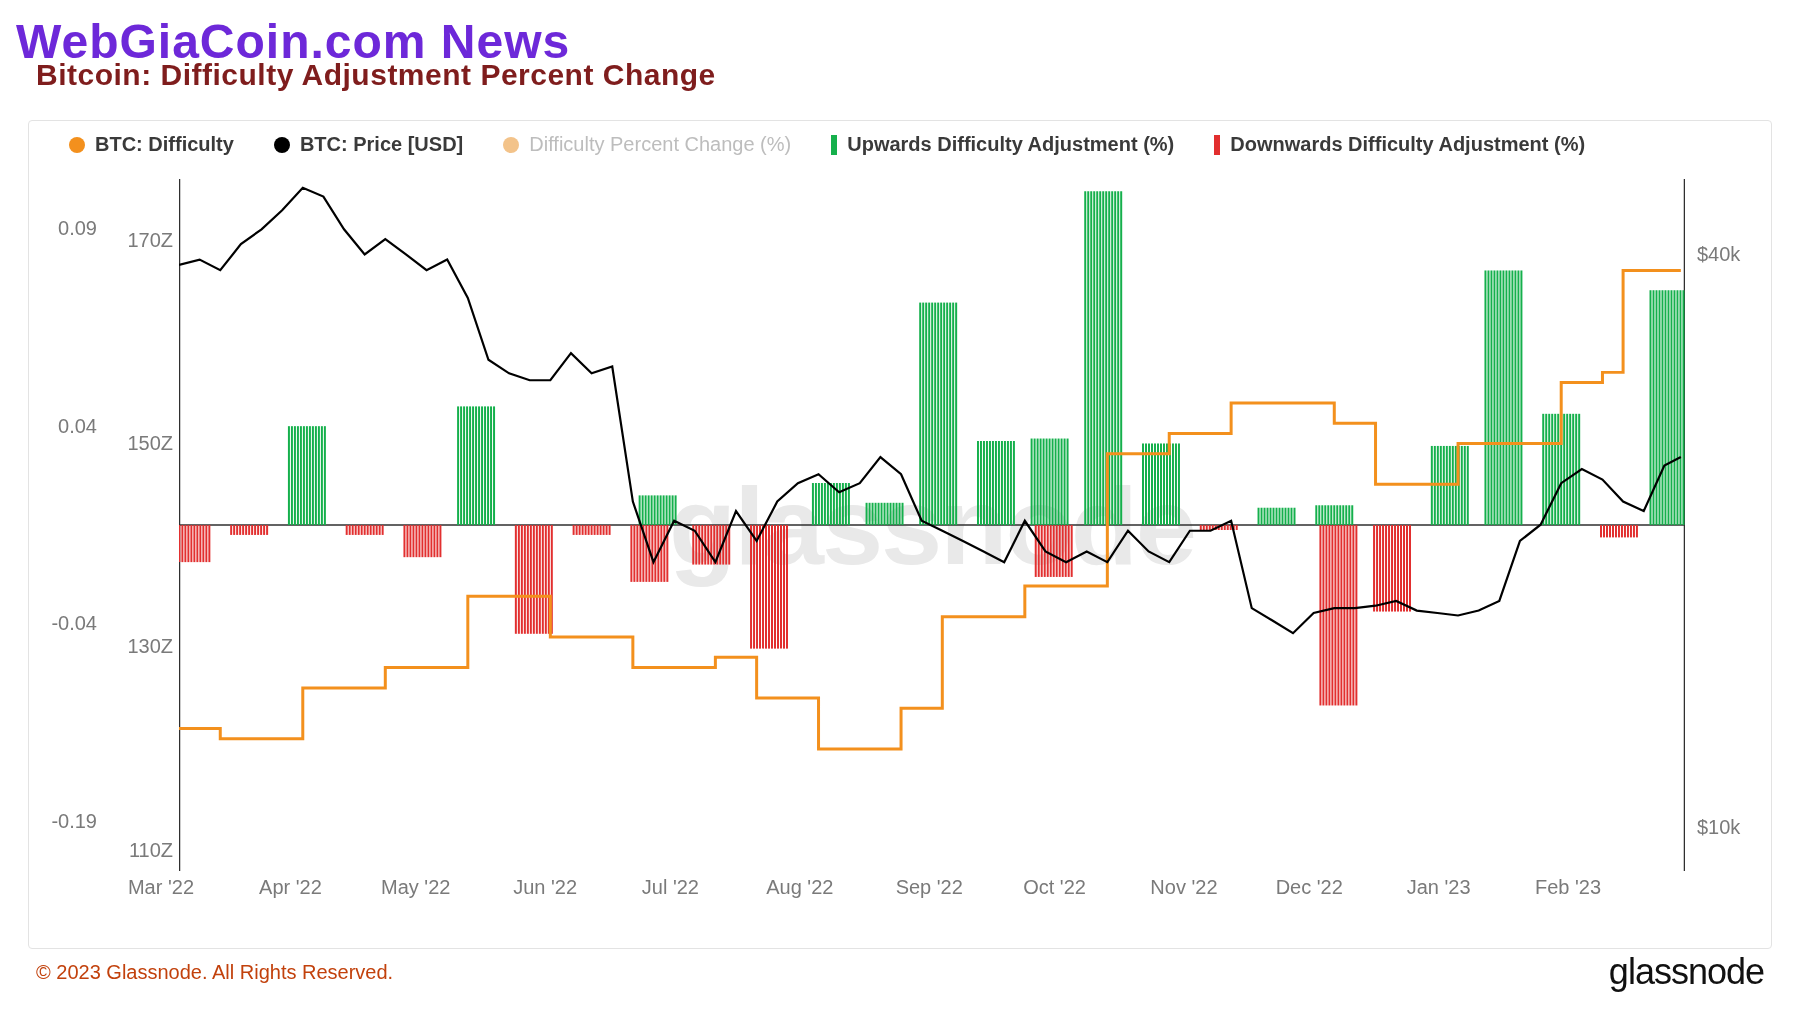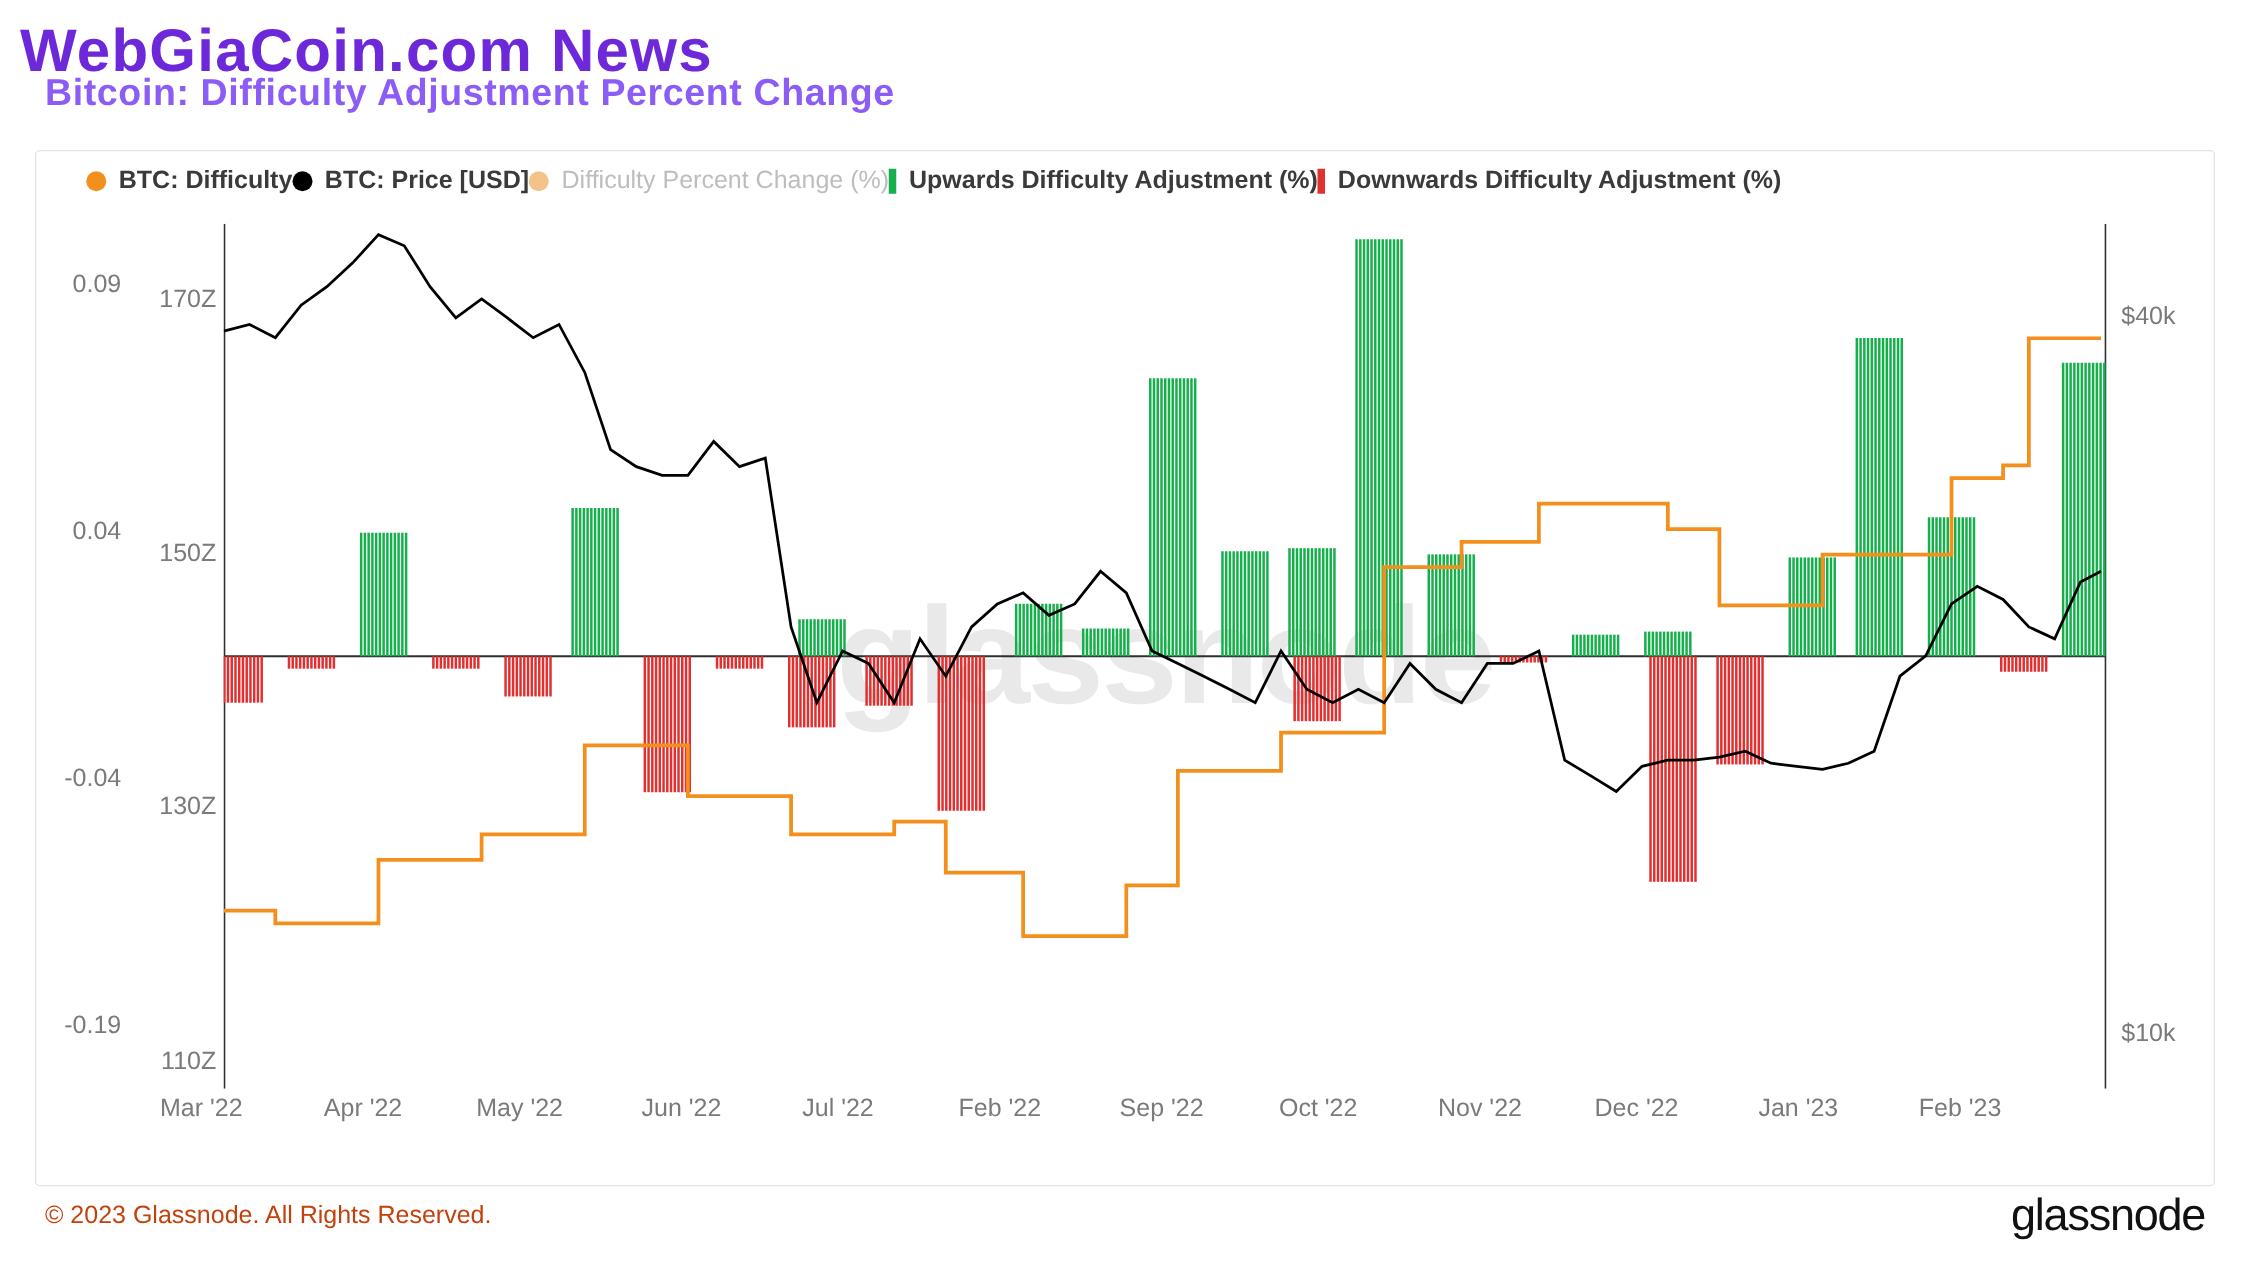--- a/index.html
+++ b/index.html
@@ -1,20 +1,20 @@
 <!DOCTYPE html>
 <html><head>
 <meta charset="utf-8">
 <style>
   html,body{margin:0;padding:0;width:1800px;height:1013px;background:#fff;font-family:Helvetica,Arial,sans-serif;color:#2f2f2f;overflow:hidden}
   .page{position:relative;width:1800px;height:1013px}
   .overlay-brand{position:absolute;top:14px;left:16px;font-family:"Arial Black",Arial,sans-serif;font-weight:900;font-size:48px;color:#6d28d9;letter-spacing:1px;z-index:50;text-shadow:0 0 1px rgba(0,0,0,.05)}
-  .title{position:absolute;top:58px;left:36px;font-size:30px;font-weight:600;color:#8b5cf6;letter-spacing:.5px}
+  .title{position:absolute;top:58px;left:36px;font-size:30px;font-weight:600;color:#7f1d1d;letter-spacing:.5px}
   .card{position:absolute;top:120px;left:28px;right:28px;bottom:64px;border:1px solid #e3e3e3;border-radius:4px;background:#fff}
-  .legend{position:absolute;top:12px;left:40px;right:40px;display:flex;align-items:center;font-size:20px;font-weight:600;color:#3a3a3a}
+  .legend{position:absolute;top:12px;left:40px;right:40px;display:flex;gap:40px;align-items:center;font-size:20px;font-weight:600;color:#3a3a3a}
   .legend .item{display:flex;align-items:center;gap:10px;white-space:nowrap}
   .legend .item.faded{color:#bdbdbd;font-weight:500}
   .swatch-circle{width:16px;height:16px;border-radius:50%}
   .swatch-bar{width:6px;height:20px}
   .plot{position:absolute;top:58px;left:150px;right:86px;bottom:78px}
   .plot svg{position:absolute;inset:0}
   .axis-left-pct{position:absolute;top:58px;bottom:78px;left:0;width:80px}
   .axis-left-z{position:absolute;top:58px;bottom:78px;left:80px;width:70px}
   .axis-right-usd{position:absolute;top:58px;bottom:78px;right:0;width:86px}
   .tick{position:absolute;font-size:20px;color:#7a7a7a;transform:translateY(-50%);white-space:nowrap}
@@ -482,21 +482,21 @@
           <path d="M0,85.95944178515344 L20.65753424657534,80.68568482734327 L41.31506849315068,91.30124909614733 L61.97260273972602,65.25591169763936 L82.63013698630137,50.380623196395845 L103.2876712328767,31.343507238563006 L123.94520547945204,8.715781346435847 L144.60273972602738,17.619013147811188 L165.26027397260273,50.380623196395845 L185.91780821917808,75.47826619555644 L206.5753424657534,60.23785846794635 L227.23287671232876,75.47826619555644 L247.89041095890408,91.30124909614733 L268.54794520547944,80.68568482734327 L289.20547945205476,119.09586790520837 L309.86301369863014,180.99966150926628 L330.52054794520546,194.57413410076475 L351.1780821917808,201.53201759282837 L371.83561643835617,201.53201759282837 L392.4931506849315,174.37577103464048 L413.1506849315068,194.57413410076475 L433.80821917808214,187.73126222845968 L454.4657534246575,322.973412014111 L475.12328767123284,383.66495197695247 L495.78082191780817,342.231969176828 L516.4383561643835,352.20797774503524 L537.0958904109589,383.66495197695247 L557.7534246575342,332.4907121446296 L578.4109589041095,362.43033224295226 L599.0684931506848,322.973412014111 L619.7260273972603,304.571079195207 L640.3835616438356,295.66784739383166 L661.0410958904109,313.67000200597386 L681.6986301369863,304.571079195207 L702.3561643835616,278.416004401051 L723.0136986301369,295.66784739383166 L743.6712328767123,342.231969176828 L764.3287671232877,352.20797774503524 L784.986301369863,362.43033224295226 L805.6438356164384,372.91150783254926 L826.3013698630136,383.66495197695247 L846.9589041095891,342.231969176828 L867.6164383561643,372.91150783254926 L888.2739726027397,383.66495197695247 L908.931506849315,372.91150783254926 L929.5890410958905,383.66495197695247 L950.2465753424657,352.20797774503524 L970.9041095890411,372.91150783254926 L991.5616438356163,383.66495197695247 L1012.2191780821918,352.20797774503524 L1032.876712328767,352.20797774503524 L1053.5342465753424,342.231969176828 L1074.1917808219177,429.71062119042205 L1094.849315068493,442.06927991932 L1115.5068493150684,454.8082641895826 L1136.164383561644,434.60990112345826 L1156.821917808219,429.71062119042205 L1177.4794520547946,429.71062119042205 L1198.1369863013697,427.2825536866044 L1218.7945205479452,422.46872825333736 L1239.4520547945206,432.15301365912535 L1260.109589041096,434.60990112345826 L1280.7671232876712,437.08145665952986 L1301.4246575342465,432.15301365912535 L1322.0821917808219,422.46872825333736 L1342.7397260273972,362.43033224295226 L1363.3972602739725,346.1935718739712 L1384.054794520548,304.571079195207 L1404.7123287671232,290.4163902190894 L1425.3698630136987,300.9867769549561 L1446.0273972602738,322.973412014111 L1466.6849315068494,332.4907121446296 L1487.3424657534247,286.9520660473958 L1503.868493150685,278.416004401051 " class="price-line"></path>
         </svg>
     </div>
 
     <div class="axis-x" id="axis-x">
         <div class="xlabel" style="left: 0%;">Mar '22</div>
         <div class="xlabel" style="left: 8.49315%;">Apr '22</div>
         <div class="xlabel" style="left: 16.7123%;">May '22</div>
         <div class="xlabel" style="left: 25.2055%;">Jun '22</div>
         <div class="xlabel" style="left: 33.4247%;">Jul '22</div>
-        <div class="xlabel" style="left: 41.9178%;">Feb '22</div>
+        <div class="xlabel" style="left: 41.9178%;">Aug '22</div>
         <div class="xlabel" style="left: 50.411%;">Sep '22</div>
         <div class="xlabel" style="left: 58.6301%;">Oct '22</div>
         <div class="xlabel" style="left: 67.1233%;">Nov '22</div>
         <div class="xlabel" style="left: 75.3425%;">Dec '22</div>
         <div class="xlabel" style="left: 83.8356%;">Jan '23</div>
         <div class="xlabel" style="left: 92.3288%;">Feb '23</div>
       </div>
   </div>
 
   <div class="footer">

